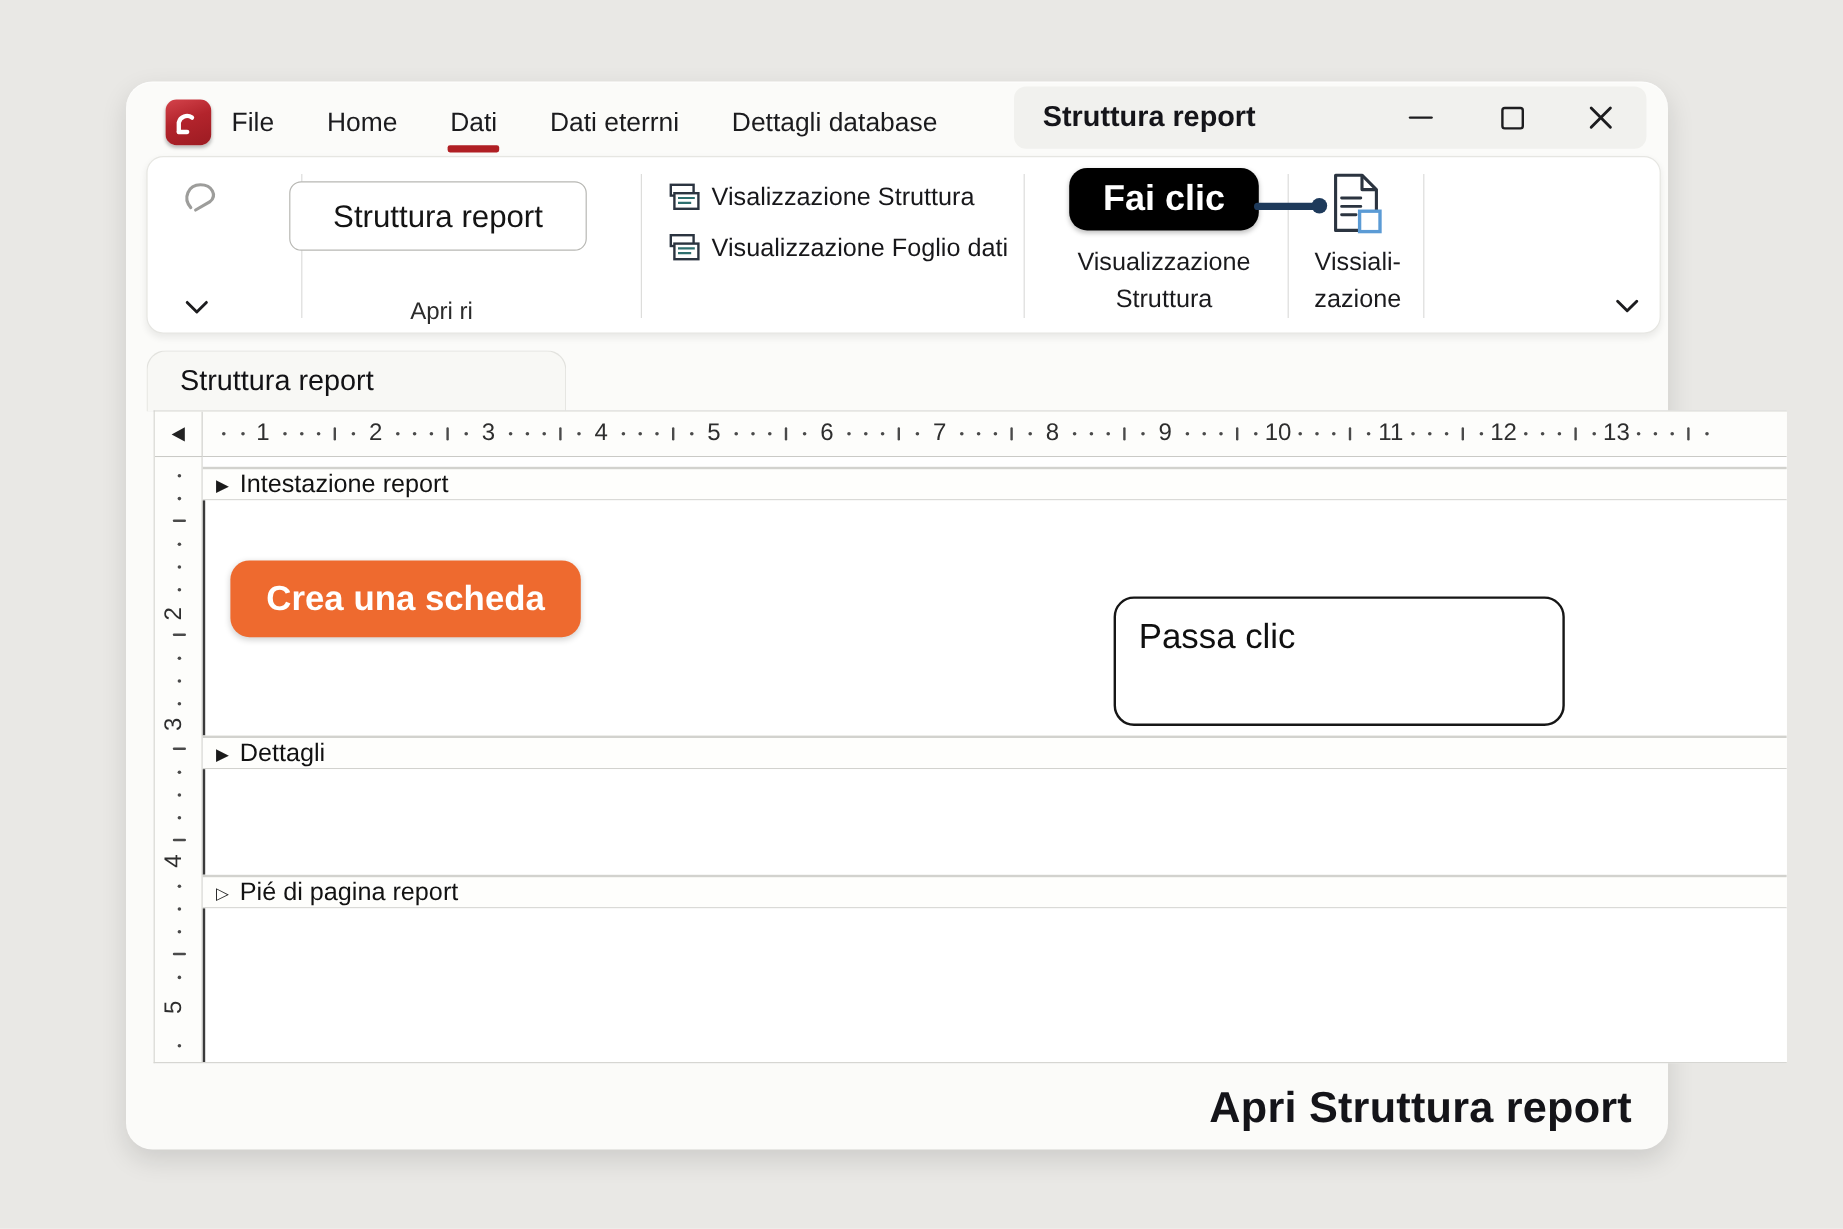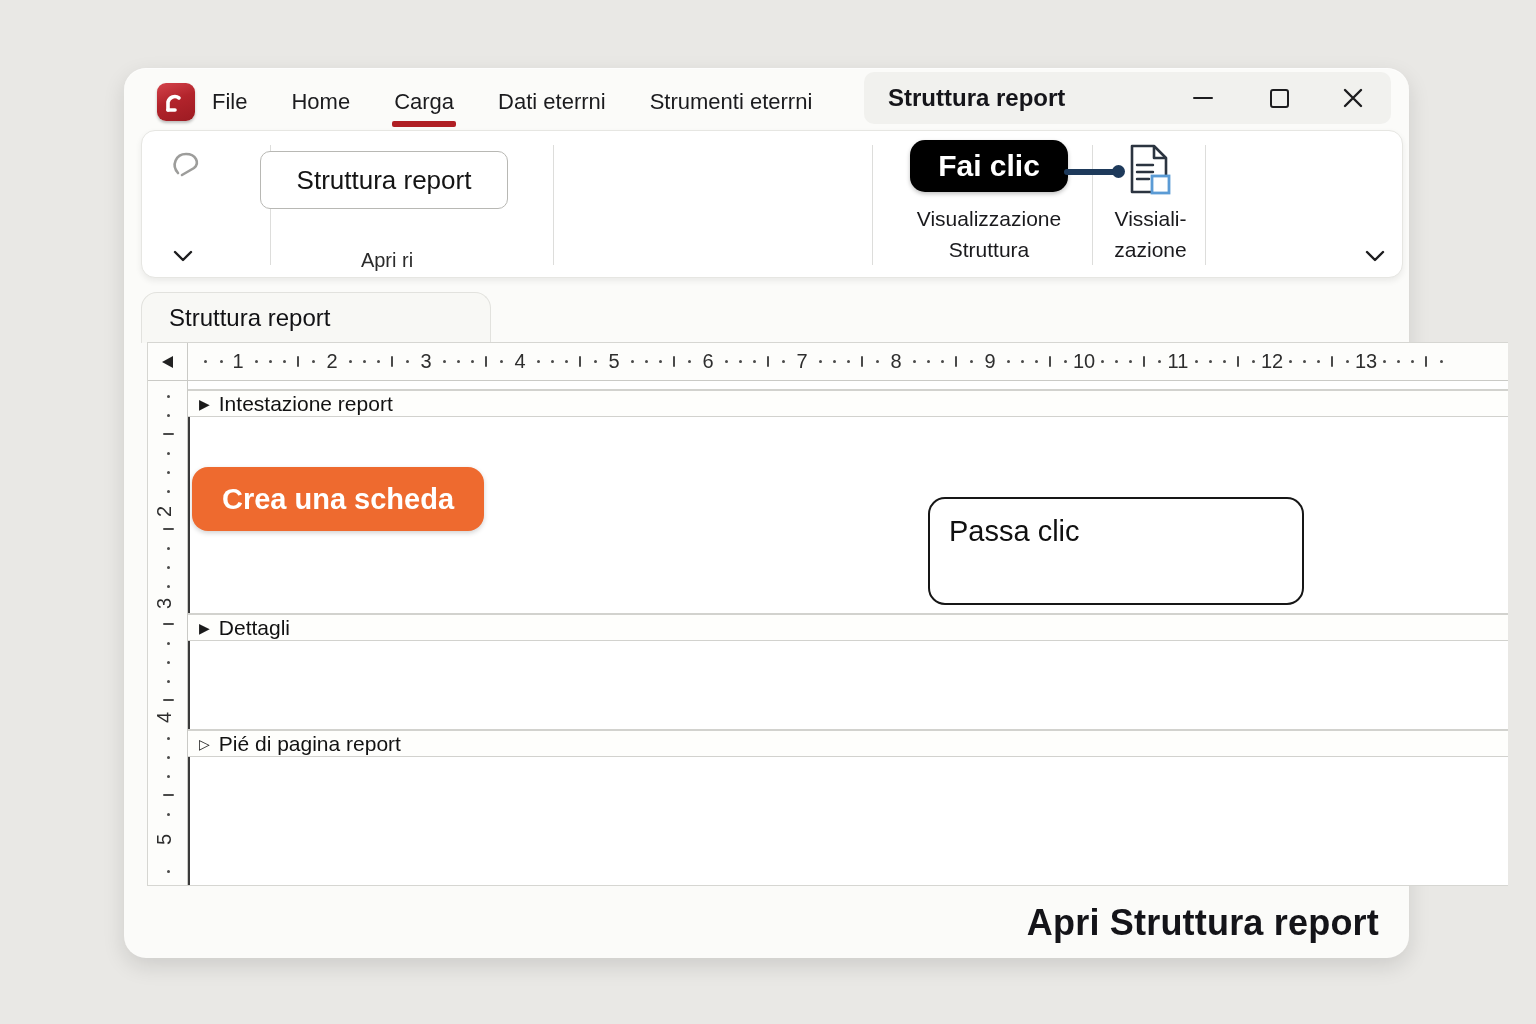--- a/index.html
+++ b/index.html
@@ -1,20 +1,20 @@
 <!DOCTYPE html>
 <html><head>
 <meta charset="utf-8">
 <style>
   *{margin:0;padding:0;box-sizing:border-box;}
   html,body{width:1536px;height:1024px;}
   body{background:#e9e8e5;font-family:"Liberation Sans",sans-serif;color:#1b1b1e;position:relative;overflow:hidden;}
 
   
-  .window{position:absolute;left:105px;top:68px;width:1285px;height:890px;background:#fbfbf9;border-radius:22px;box-shadow:0 8px 22px rgba(0,0,0,.12),0 1px 0 rgba(255,255,255,.6) inset;margin-left:19px;}
+  .window{position:absolute;left:105px;top:68px;width:1285px;height:890px;background:#fbfbf9;border-radius:22px;box-shadow:0 8px 22px rgba(0,0,0,.12),0 1px 0 rgba(255,255,255,.6) inset;}
 
   
   .app-icon{position:absolute;left:33px;top:15px;width:38px;height:38px;border-radius:9px;background:linear-gradient(160deg,#d4434b 0%,#b3242c 45%,#9c1b22 100%);box-shadow:0 2px 3px rgba(0,0,0,.25);}
   .menu-tabs{position:absolute;left:88px;top:17px;display:flex;gap:44px;font-size:22px;align-items:center;height:34px;}
   .menu-tab{position:relative;white-space:nowrap;cursor:default;}
   .menu-tab.active{font-weight:500;}
   .menu-tab.active::after{content:"";position:absolute;left:-2px;right:-2px;bottom:-12px;height:6px;background:#b01f24;border-radius:2px;}
   .title-panel{position:absolute;left:740px;top:4px;width:527px;height:52px;background:#f1f1ee;border-radius:10px;}
   .win-title{position:absolute;left:24px;top:12px;font-size:24px;font-weight:700;color:#15151a;}
   .win-btn{position:absolute;top:10px;width:34px;height:32px;display:flex;align-items:center;justify-content:center;}
@@ -71,23 +71,23 @@
 
   <div class="app-icon">
     <svg width="38" height="38" viewBox="0 0 38 38">
       <path d="M11 27 v-8 a7 7 0 0 1 11 -4" fill="none" stroke="#ffffff" stroke-width="3.6" stroke-linecap="round"></path>
       <path d="M11 27 h7" fill="none" stroke="#ffffff" stroke-width="3.6" stroke-linecap="round"></path>
     </svg>
   </div>
   <div class="menu-tabs">
       <div class="menu-tab">File</div>
       <div class="menu-tab">Home</div>
-      <div class="menu-tab active">Carga</div>
+      <div class="menu-tab active">Dati</div>
       <div class="menu-tab">Dati eterrni</div>
-      <div class="menu-tab">Strumenti eterrni</div>
+      <div class="menu-tab">Dettagli database</div>
     </div>
 
   <div class="title-panel">
     <div class="win-title">Struttura report</div>
     <div class="win-btn" style="left:322px;">
         <span class="min-bar"></span>
       </div>
     <div class="win-btn" style="left:398px;">
         <span class="max-box"></span>
       </div>
@@ -109,20 +109,36 @@
         <polyline points="3,3 11,11 19,3" fill="none" stroke="#1d1d1f" stroke-width="2.4" stroke-linecap="round" stroke-linejoin="round"></polyline>
       </svg>
     </div>
     <div class="rdiv" style="left:128px;"></div>
 
     <div class="primary-btn">Struttura report</div>
     <div class="group-label" style="left:160px;top:118px;width:170px;">Apri ri</div>
 
     <div class="rdiv" style="left:411px;"></div>
     <div class="view-menu">
+        <div class="view-item">
+          <svg width="27" height="25" viewBox="0 0 27 25">
+            <rect x="2" y="2" width="19" height="9" fill="#fff" stroke="#2b3440" stroke-width="2"></rect>
+            <rect x="5" y="9" width="20" height="13" fill="#fff" stroke="#2b3440" stroke-width="2"></rect>
+            <path d="M8 13 h14 M8 17 h11" stroke="#2e6f6f" stroke-width="1.8"></path>
+          </svg>
+          <span>Visalizzazione Struttura</span>
+        </div>
+        <div class="view-item">
+          <svg width="27" height="25" viewBox="0 0 27 25">
+            <rect x="2" y="2" width="19" height="9" fill="#fff" stroke="#2b3440" stroke-width="2"></rect>
+            <rect x="5" y="9" width="20" height="13" fill="#fff" stroke="#2b3440" stroke-width="2"></rect>
+            <path d="M8 13 h14 M8 17 h11" stroke="#2e6f6f" stroke-width="1.8"></path>
+          </svg>
+          <span>Visualizzazione Foglio dati</span>
+        </div>
       </div>
     <div class="rdiv" style="left:730px;"></div>
 
     <div class="two-line" style="left:752px;width:190px;">
       <div>Visualizzazione</div>
       <div>Struttura</div>
     </div>
 
     <div class="callout">Fai clic</div>
     <div class="callout-line"></div>

